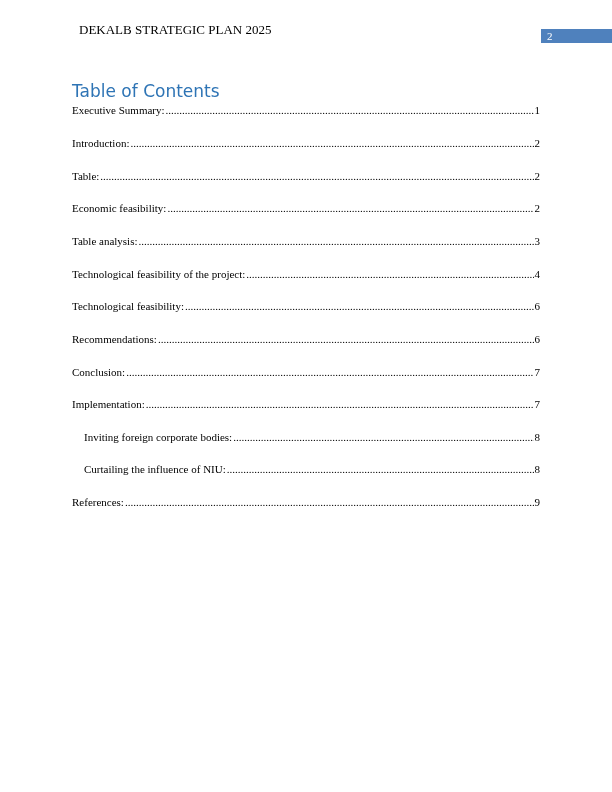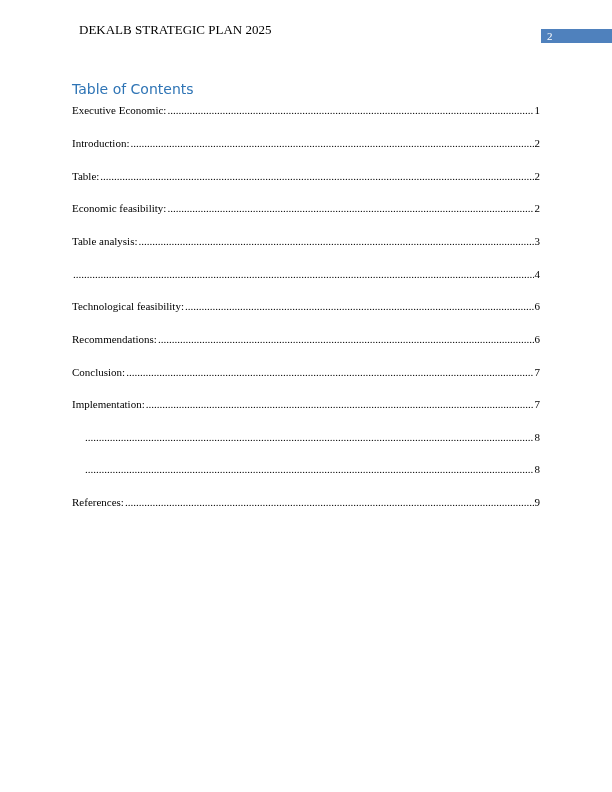--- a/index.html
+++ b/index.html
@@ -12,21 +12,21 @@
       position: absolute; left: 79px; top: 22px;
       font-size: 13px; letter-spacing: 0; white-space: nowrap;
     }
     .page-num-box {
       position: absolute; left: 541px; top: 29px; width: 71px; height: 14px;
       background: #4f81bd; color: #ffffff; font-size: 11px;
       line-height: 14px; padding-left: 6px; box-sizing: border-box;
     }
     .toc-heading {
       position: absolute; left: 72px; top: 81px;
-      font-family: "DejaVu Sans", sans-serif; font-size: 14px;
+      font-family: "DejaVu Sans", sans-serif; font-size: 17px;
       color: #2e74b5; white-space: nowrap;
     }
     .toc-list { position: absolute; left: 72px; top: 102px; width: 468px; }
     .toc-entry {
       position: absolute; left: 0; width: 468px; height: 16px;
       display: flex; align-items: baseline; font-size: 11px; line-height: 16px;
     }
     .toc-entry.level-2 { left: 12px; width: 456px; }
     .toc-label { white-space: nowrap; flex: 0 0 auto; }
     .toc-leader {
@@ -46,21 +46,21 @@
   <div class="header-title">DEKALB STRATEGIC PLAN 2025</div>
   <div class="page-num-box">
     <span>2</span>
   </div>
 </div>
 
 <div class="toc-heading">Table of Contents</div>
 
 <div class="toc-list">
   <div class="toc-entry" style="top:0px">
-    <span class="toc-label">Executive Economic:</span>
+    <span class="toc-label">Executive Summary:</span>
     <span class="toc-leader"></span>
     <span class="toc-page">1</span>
   </div>
   <div class="toc-entry" style="top:33px">
     <span class="toc-label">Introduction:</span>
     <span class="toc-leader"></span>
     <span class="toc-page">2</span>
   </div>
   <div class="toc-entry" style="top:66px">
     <span class="toc-label">Table:</span>
@@ -71,20 +71,21 @@
     <span class="toc-label">Economic feasibility:</span>
     <span class="toc-leader"></span>
     <span class="toc-page">2</span>
   </div>
   <div class="toc-entry" style="top:131px">
     <span class="toc-label">Table analysis:</span>
     <span class="toc-leader"></span>
     <span class="toc-page">3</span>
   </div>
   <div class="toc-entry" style="top:164px">
+    <span class="toc-label">Technological feasibility of the project:</span>
     <span class="toc-leader"></span>
     <span class="toc-page">4</span>
   </div>
   <div class="toc-entry" style="top:196px">
     <span class="toc-label">Technological feasibility:</span>
     <span class="toc-leader"></span>
     <span class="toc-page">6</span>
   </div>
   <div class="toc-entry" style="top:229px">
     <span class="toc-label">Recommendations:</span>
@@ -95,24 +96,26 @@
     <span class="toc-label">Conclusion:</span>
     <span class="toc-leader"></span>
     <span class="toc-page">7</span>
   </div>
   <div class="toc-entry" style="top:294px">
     <span class="toc-label">Implementation:</span>
     <span class="toc-leader"></span>
     <span class="toc-page">7</span>
   </div>
   <div class="toc-entry level-2" style="top:327px">
+    <span class="toc-label">Inviting foreign corporate bodies:</span>
     <span class="toc-leader"></span>
     <span class="toc-page">8</span>
   </div>
   <div class="toc-entry level-2" style="top:359px">
+    <span class="toc-label">Curtailing the influence of NIU:</span>
     <span class="toc-leader"></span>
     <span class="toc-page">8</span>
   </div>
   <div class="toc-entry" style="top:392px">
     <span class="toc-label">References:</span>
     <span class="toc-leader"></span>
     <span class="toc-page">9</span>
   </div>
 </div>
 

